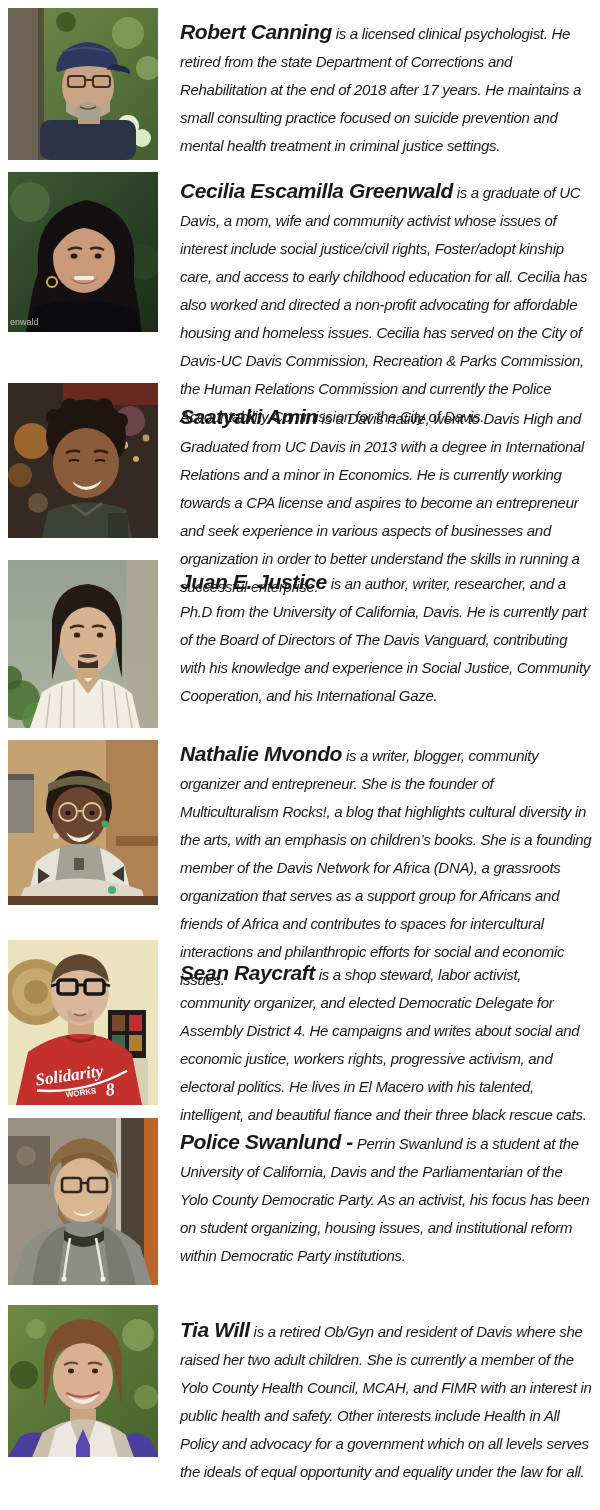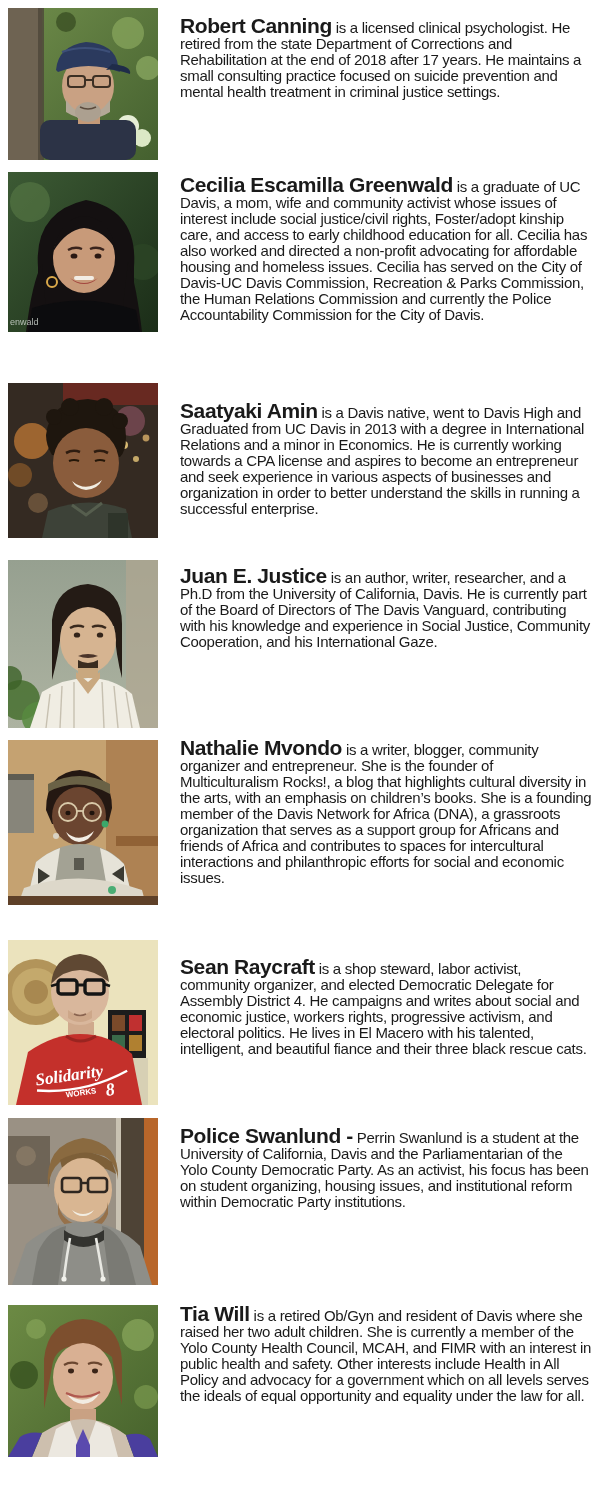--- a/index.html
+++ b/index.html
@@ -5,31 +5,31 @@
   html,body{margin:0;padding:0;}
   body{
     width:600px;height:1510px;background:#ffffff;position:relative;
     font-family:"Liberation Sans", sans-serif;color:#1a1a1a;overflow:hidden;
   }
   .row{position:absolute;left:8px;width:584px;}
   .photo{position:absolute;left:0;top:0;display:block;border-radius:32px;}
   .photo svg{display:block;}
   .bio-block{
     position:absolute;left:172px;width:412px;
-    font-size:15px;line-height:16px;letter-spacing:-0.3px;
+    font-size:15px;line-height:28px;letter-spacing:-0.3px;font-style:italic;
   }
   .person-name{font-weight:bold;font-size:21px;letter-spacing:-0.4px;}
   #row1{top:8px;height:152px}   #row1 .bio-block{top:10px}
   #row2{top:172px;height:160px} #row2 .bio-block{top:5px}
   #row3{top:383px;height:155px} #row3 .bio-block{top:20px}
   #row4{top:560px;height:168px} #row4 .bio-block{top:8px}
   #row5{top:740px;height:165px} #row5 .bio-block{top:0}
   #row6{top:940px;height:165px} #row6 .bio-block{top:19px}
   #row7{top:1118px;height:167px}#row7 .bio-block{top:10px}
-  #row8{top:1305px;height:152px}#row8 .bio-block{top:1px}
+  #row8{top:1305px;height:152px}#row8 .bio-block{top:11px}
 </style>
 </head>
 <body>
 
 <div class="row" id="row1">
   <span class="photo">
     <svg width="150" height="152" viewBox="0 0 150 152">
       <defs>
         <linearGradient id="g1" x1="0" y1="0" x2="1" y2="1">
           <stop offset="0" stop-color="#6f8c4a"></stop>

